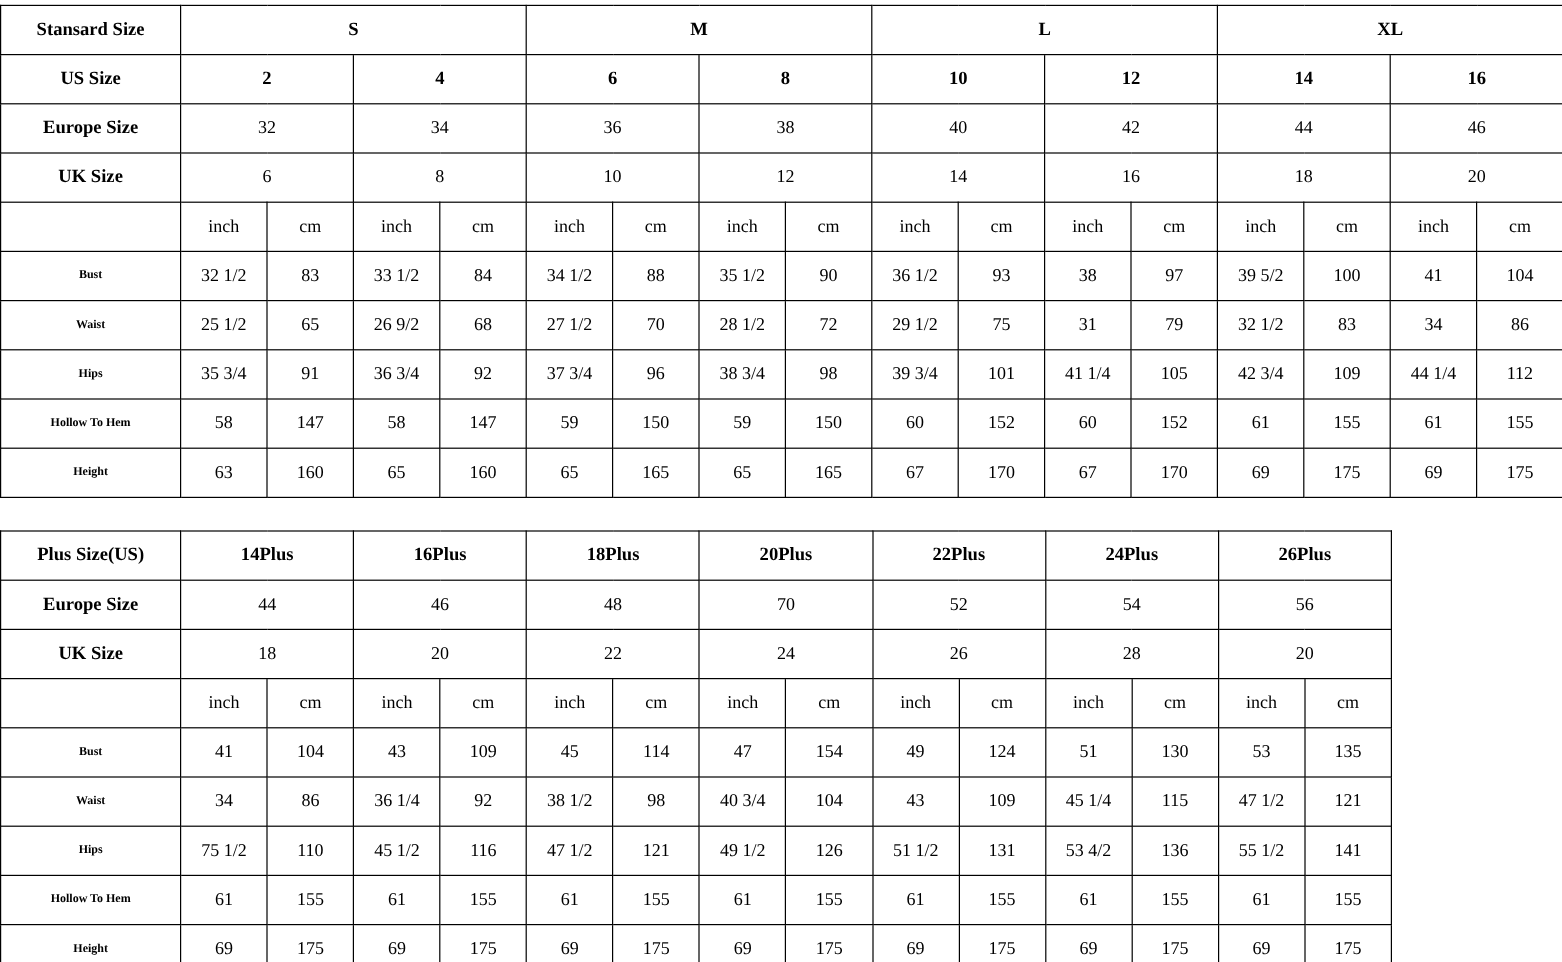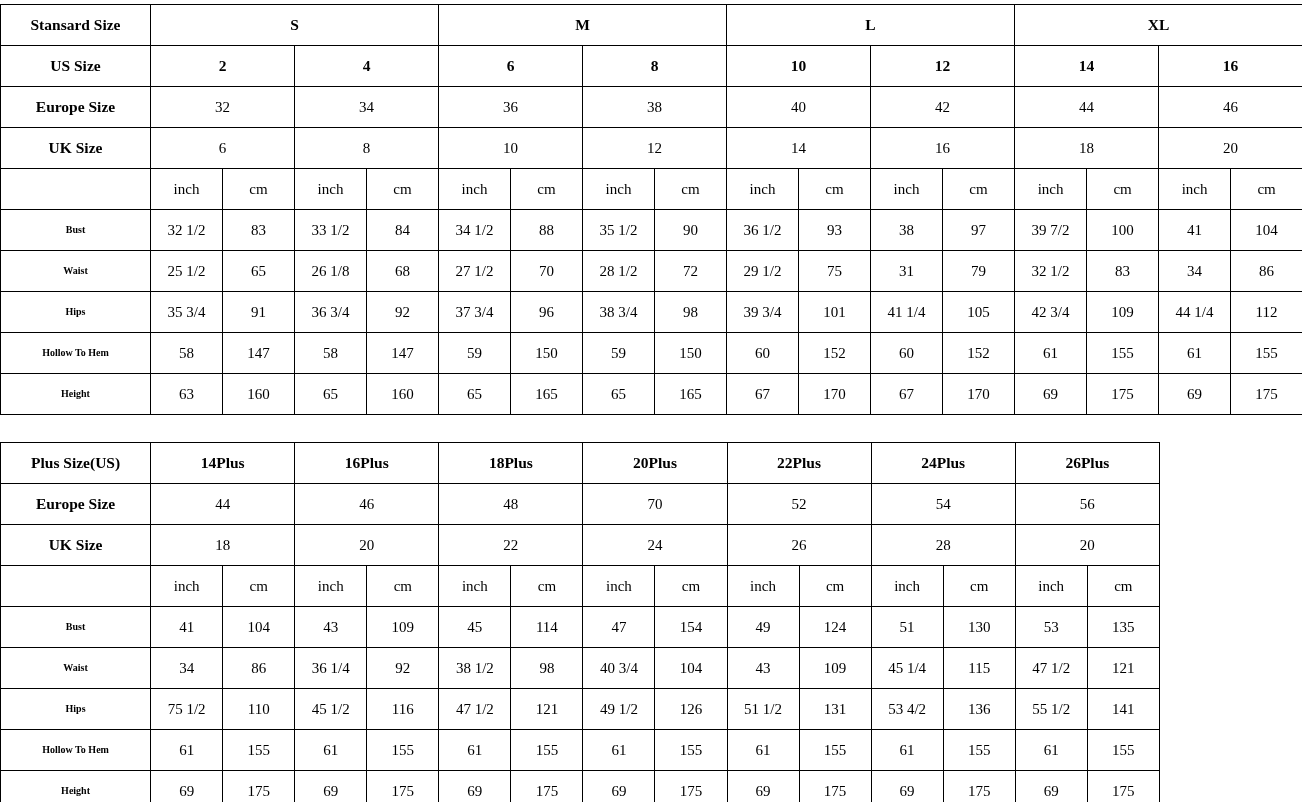--- a/index.html
+++ b/index.html
@@ -153,31 +153,31 @@
         <td>33 1/2</td>
         <td>84</td>
         <td>34 1/2</td>
         <td>88</td>
         <td>35 1/2</td>
         <td>90</td>
         <td>36 1/2</td>
         <td>93</td>
         <td>38</td>
         <td>97</td>
-        <td>39 7/2</td>
+        <td>39 5/2</td>
         <td>100</td>
         <td>41</td>
         <td>104</td>
       </tr>
 
       <tr>
         <td class="rowlabel">Waist</td>
         <td>25 1/2</td>
         <td>65</td>
-        <td>26 1/8</td>
+        <td>26 9/2</td>
         <td>68</td>
         <td>27 1/2</td>
         <td>70</td>
         <td>28 1/2</td>
         <td>72</td>
         <td>29 1/2</td>
         <td>75</td>
         <td>31</td>
         <td>79</td>
         <td>32 1/2</td>

